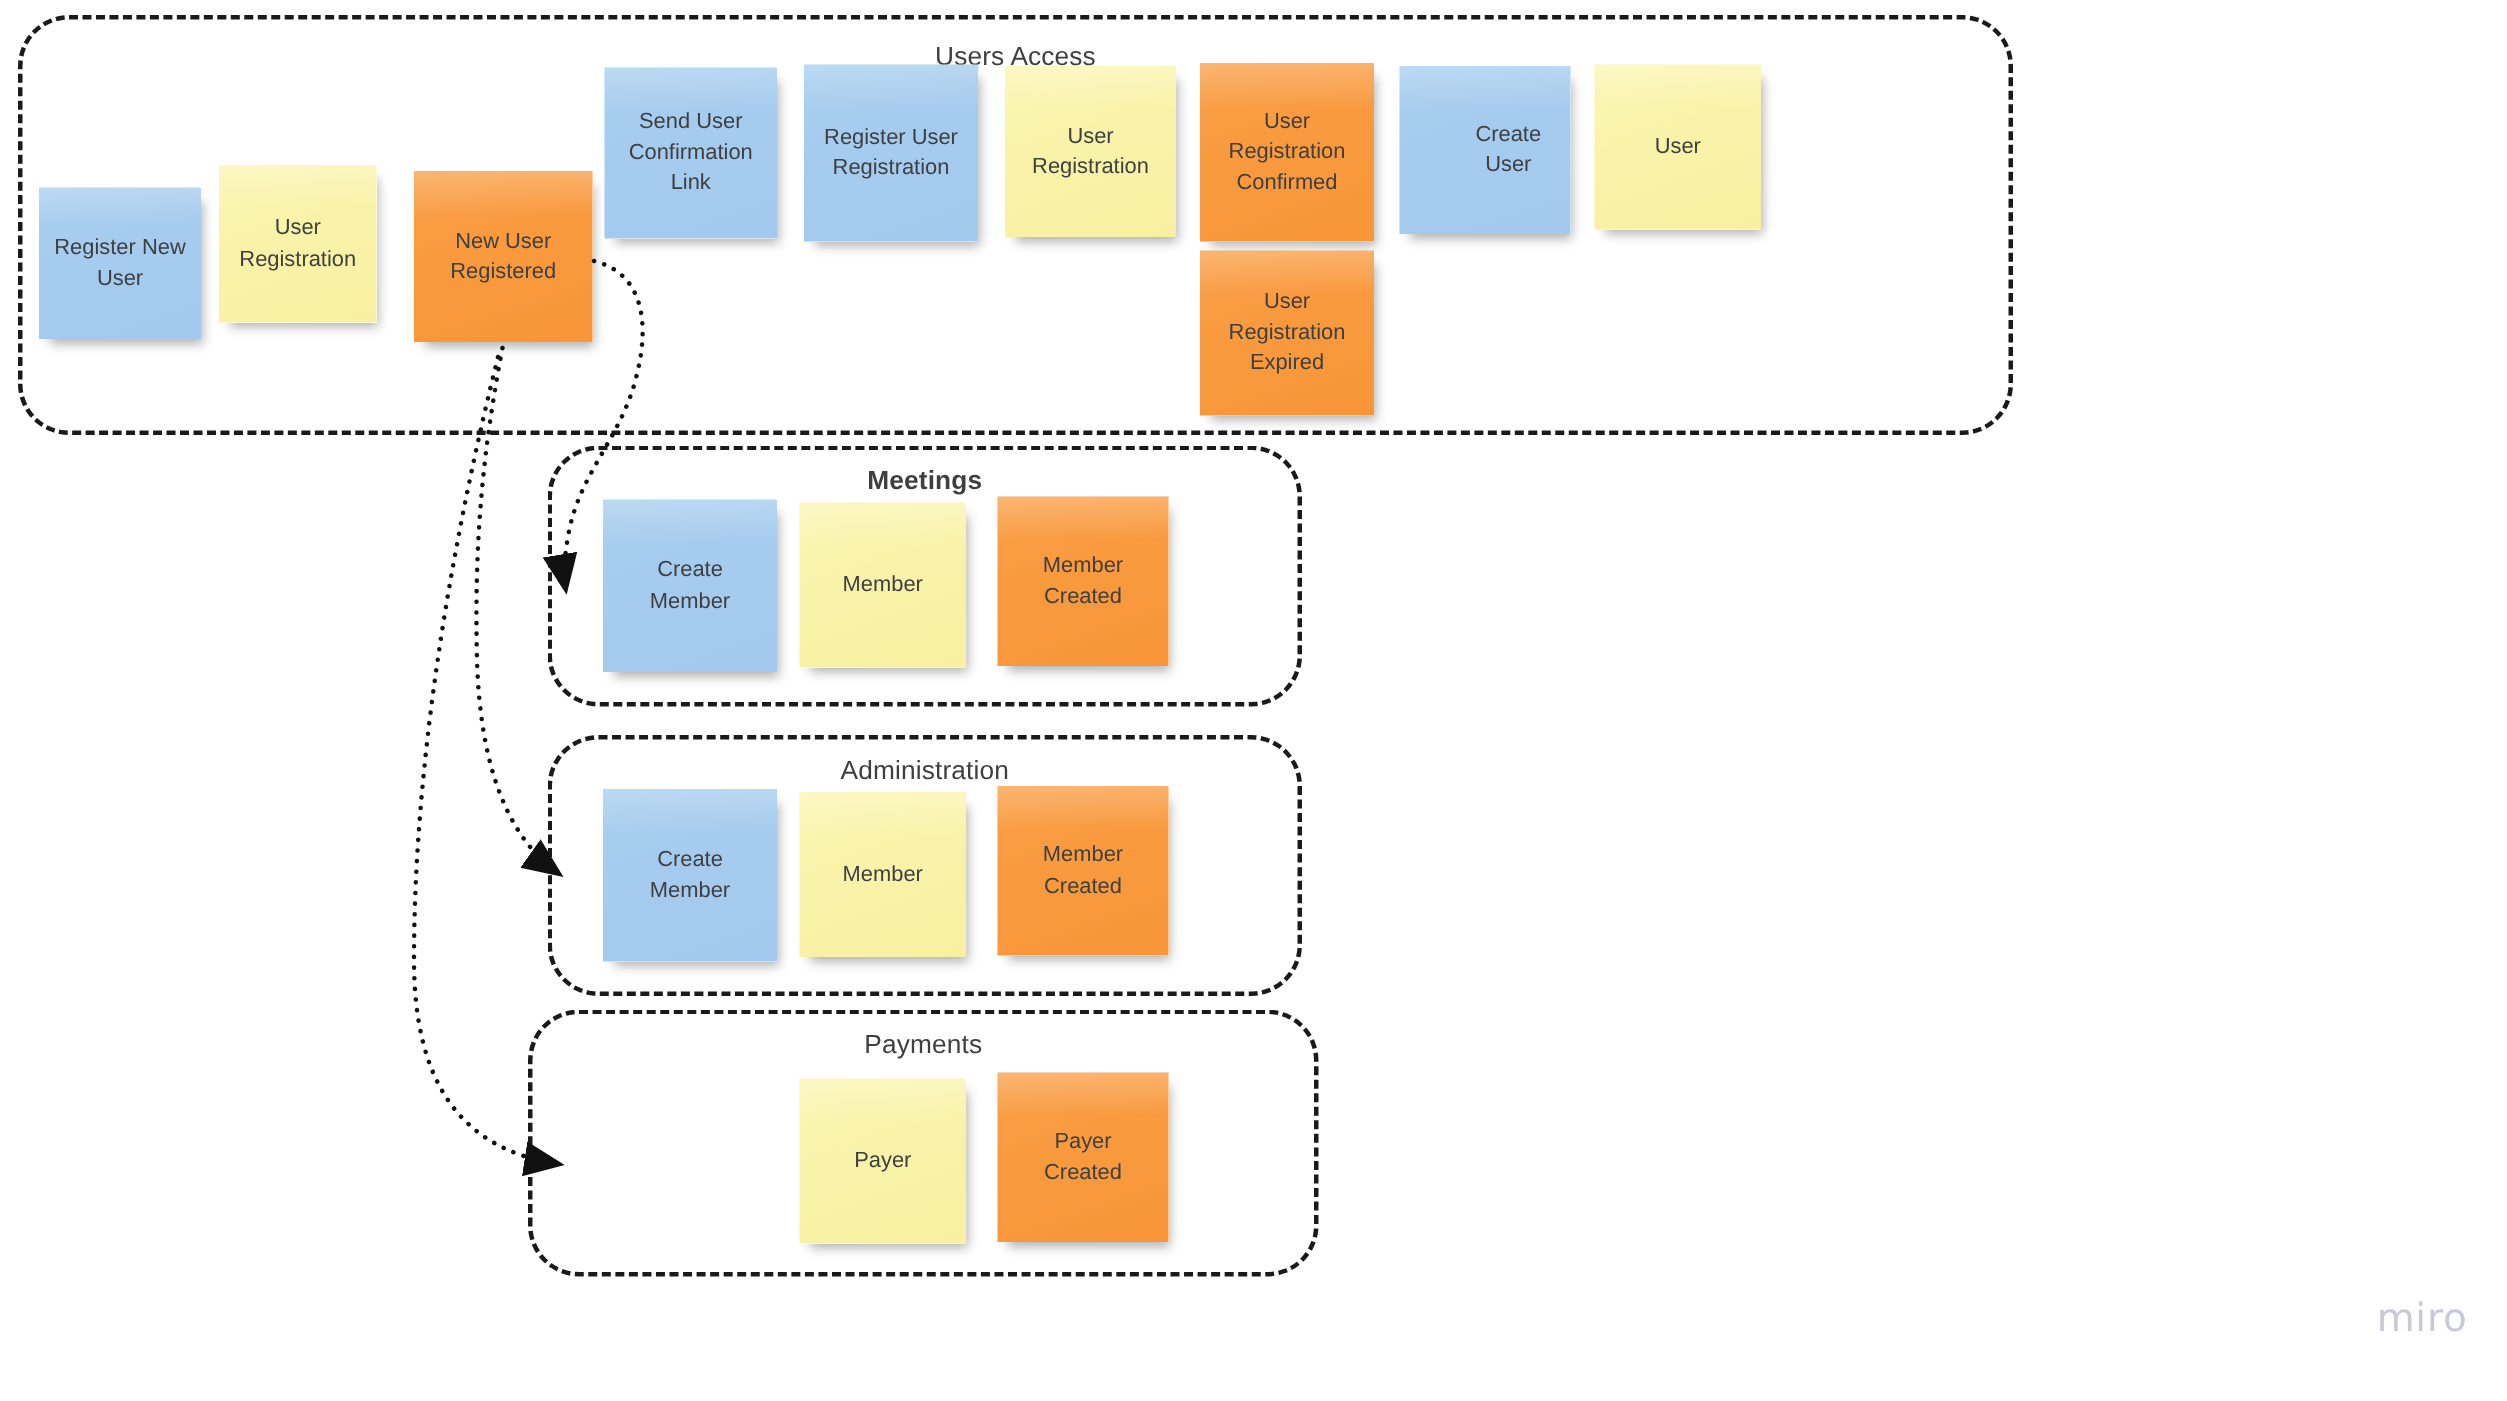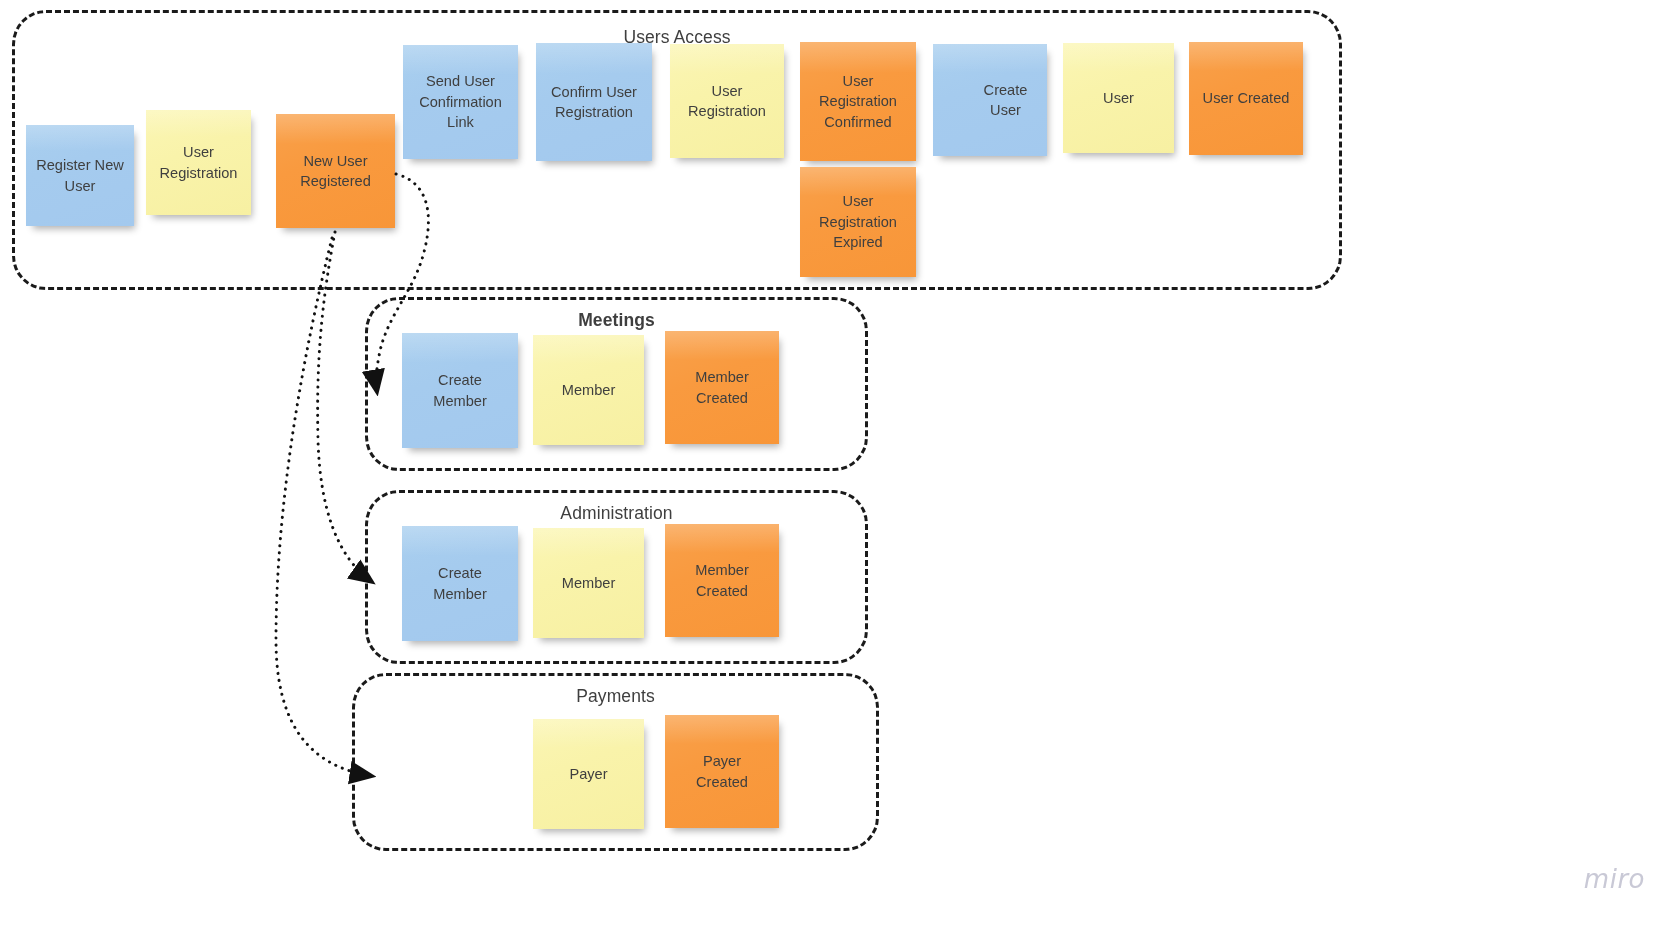--- a/index.html
+++ b/index.html
@@ -62,54 +62,52 @@
   #connectors{position:absolute;left:0;top:0;width:1671px;height:934px;pointer-events:none;}
 
   
   #miro-watermark{
     position:absolute;
     right:28px;bottom:40px;
     font-size:26px;
     color:#c9c9d6;
     letter-spacing:.5px;
     font-family:"DejaVu Sans", sans-serif;
-    font-style:italic;
   }
 </style>
 </head>
 <body>
 
 <div id="board">
 
   <div class="context" style="left:8px;top:10px;width:1330px;height:280px;">
     <div class="context-title" style="top:14px;">Users Access</div>
   </div>
 
   <div class="note blue" style="left:22px;top:125px;width:108px;height:101px;">Register New
 User</div>
   <div class="note yellow" style="left:142px;top:110px;width:105px;height:105px;">User
 Registration</div>
   <div class="note blue" style="left:399px;top:45px;width:115px;height:114px;">Send User
 Confirmation
 Link</div>
   <div class="note orange" style="left:272px;top:114px;width:119px;height:114px;">New User
 Registered</div>
-  <div class="note blue" style="left:532px;top:43px;width:116px;height:118px;">Confirm User
+  <div class="note blue" style="left:532px;top:43px;width:116px;height:118px;">Register User
 Registration</div>
   <div class="note yellow" style="left:666px;top:44px;width:114px;height:114px;">User
 Registration</div>
   <div class="note orange" style="left:796px;top:42px;width:116px;height:119px;">User
 Registration
 Confirmed</div>
   <div class="note orange" style="left:796px;top:167px;width:116px;height:110px;">User
 Registration
 Expired</div>
   <div class="note blue" style="left:929px;top:44px;width:114px;height:112px;padding-left:37px;">Create User</div>
   <div class="note yellow" style="left:1059px;top:43px;width:111px;height:110px;">User</div>
-  <div class="note orange" style="left:1185px;top:42px;width:114px;height:113px;">User Created</div>
 
   <div class="context" style="left:361px;top:297px;width:503px;height:174px;">
     <div class="context-title" style="top:10px;font-weight:bold;">Meetings</div>
   </div>
 
   <div class="note blue" style="left:398px;top:333px;width:116px;height:115px;">Create
 Member</div>
   <div class="note yellow" style="left:529px;top:335px;width:111px;height:110px;">Member</div>
   <div class="note orange" style="left:661px;top:331px;width:114px;height:113px;">Member
 Created</div>

